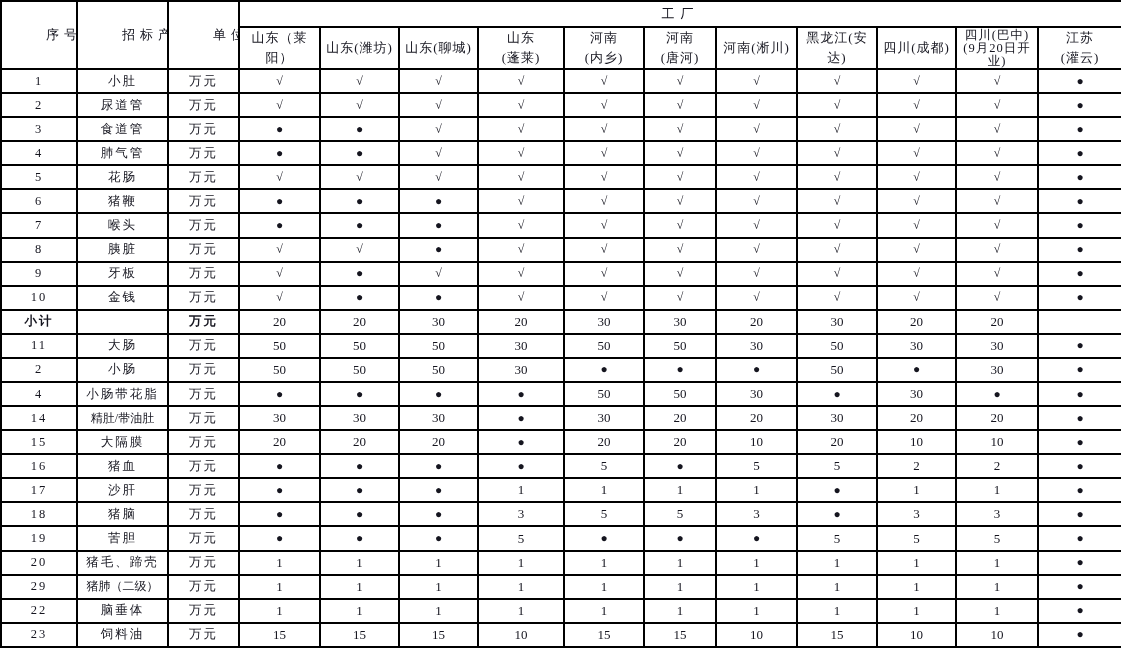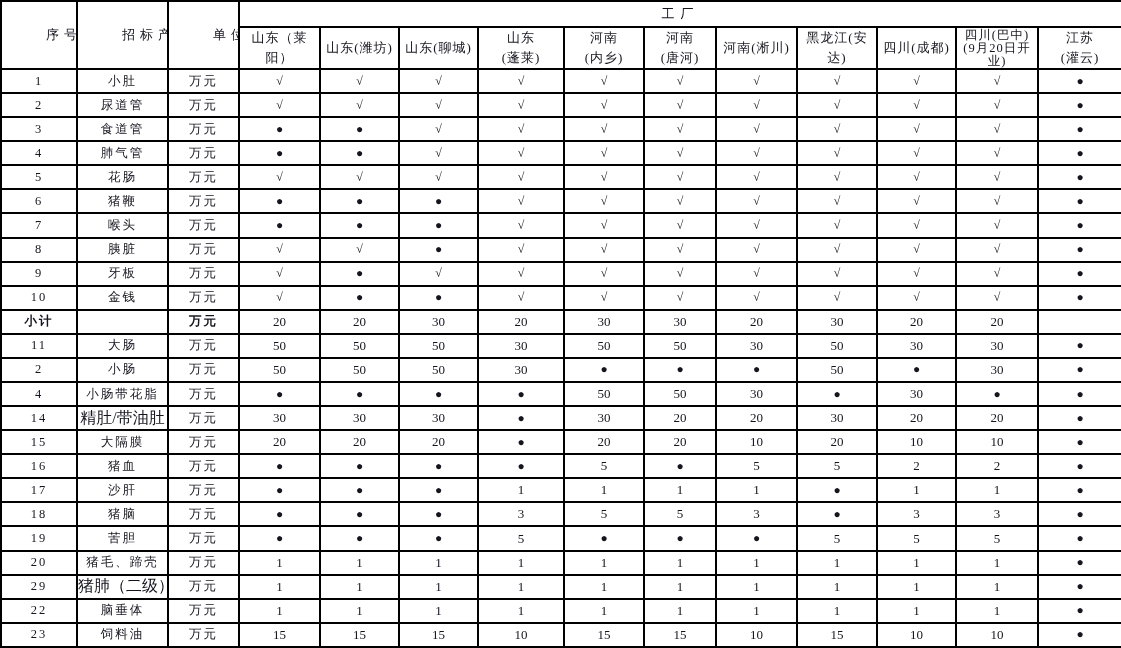--- a/index.html
+++ b/index.html
@@ -47,21 +47,21 @@
   th.factory-th.tight {
     line-height: 13px;
     font-size: 12.5px;
   }
   td.zh {
     font-size: 12.5px;
     letter-spacing: 2px;
   }
   td.zh.long {
     letter-spacing: 0;
-    font-size: 16px;
+    font-size: 12px;
   }
   td.num { font-size: 13px; }
   td.check { font-size: 12px; }
   td.dot { font-size: 12px; }
   tr.subtotal td.zh { font-weight: bold; }
 </style>
 </head>
 <body>
 
 <table>

